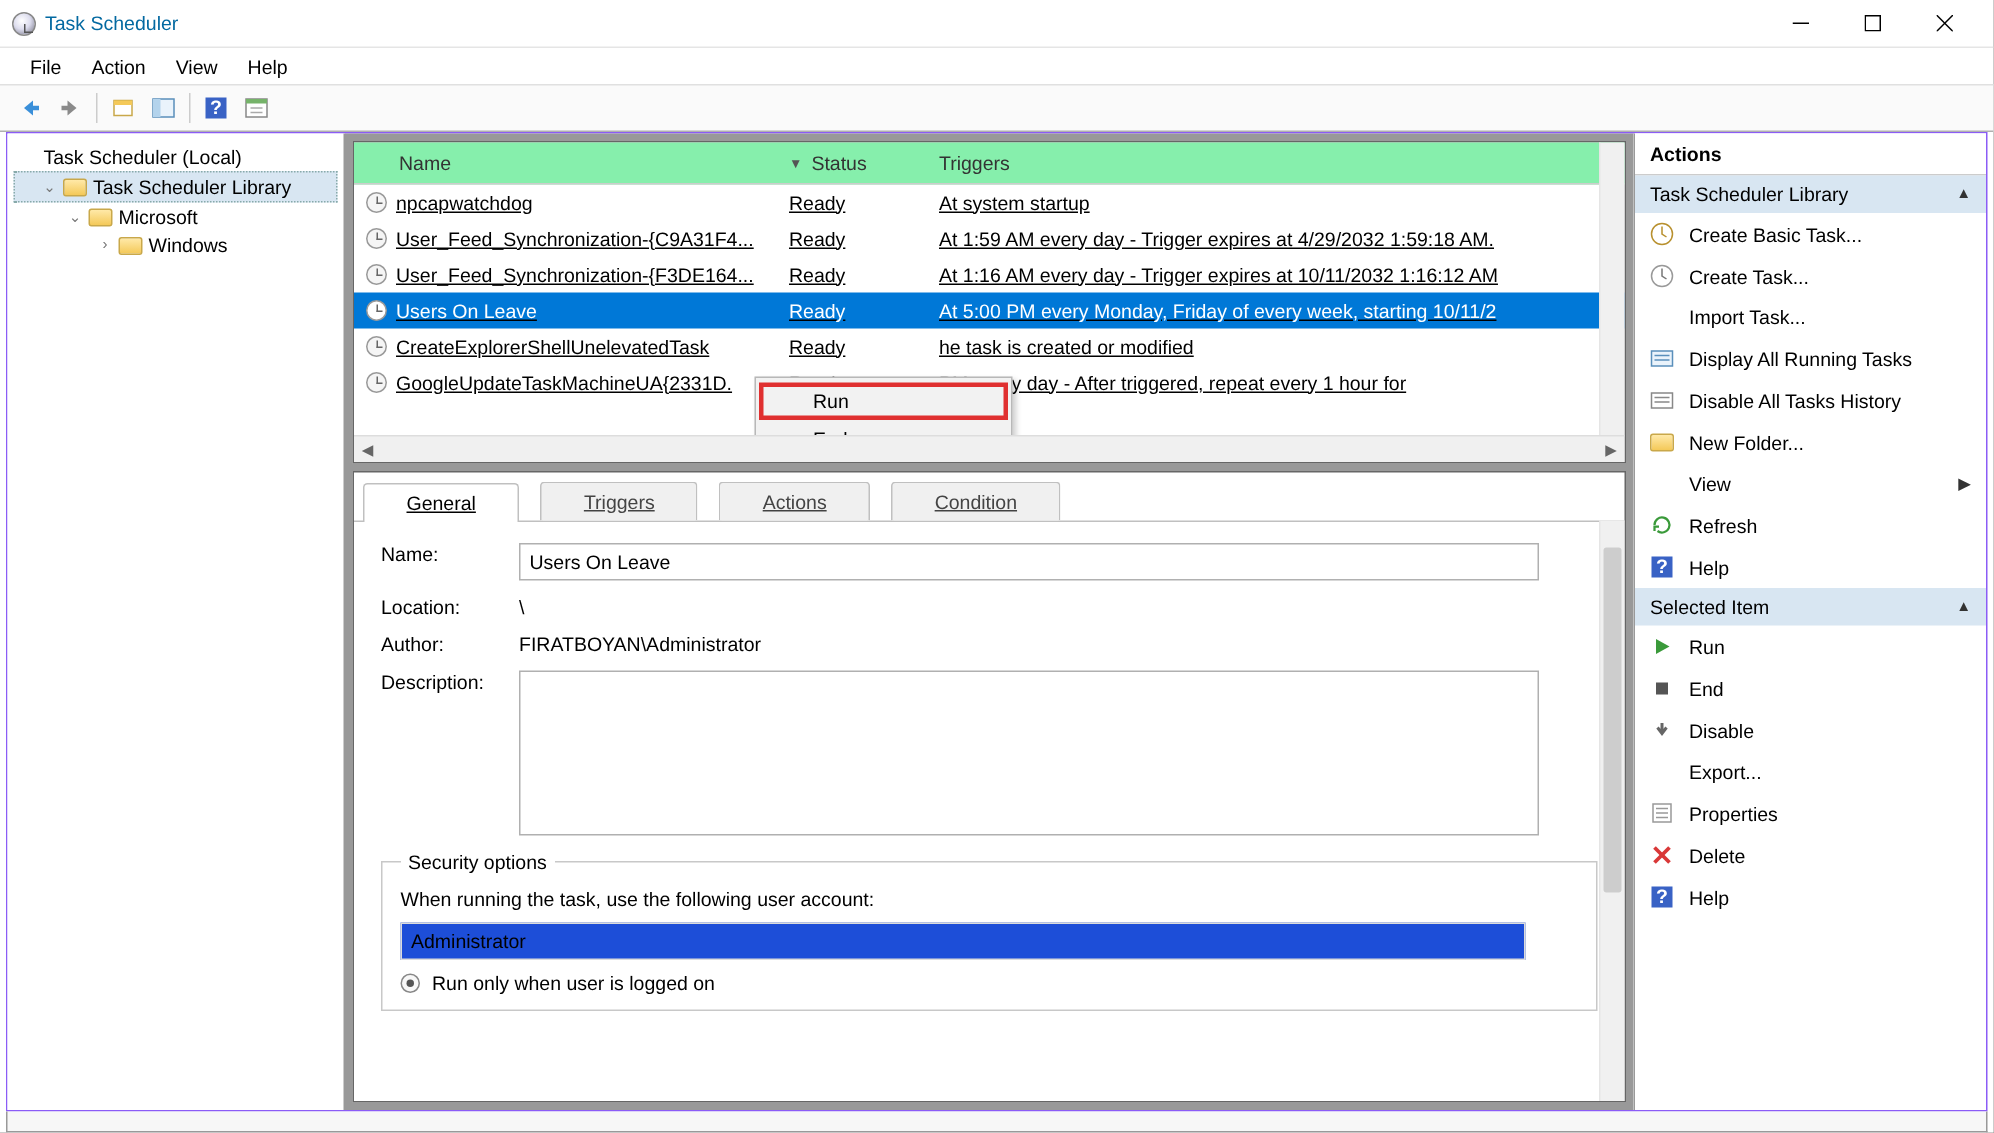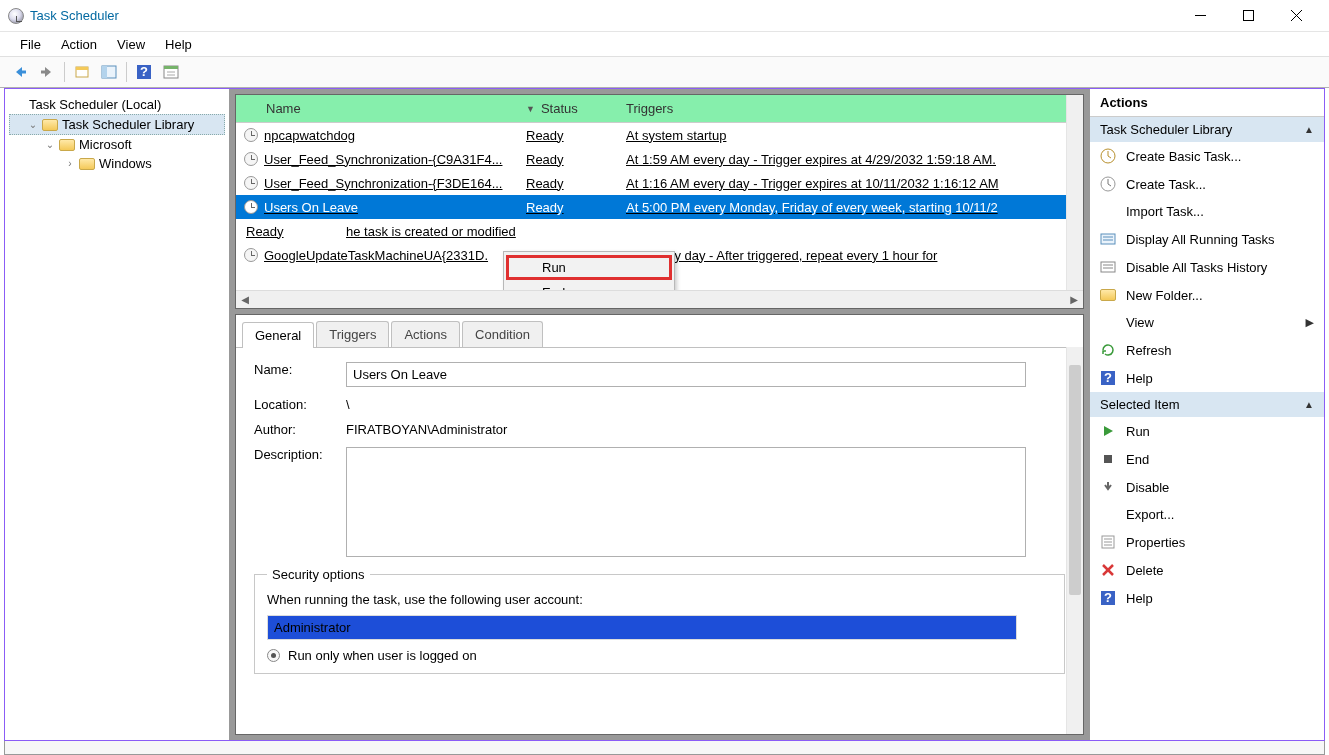--- a/index.html
+++ b/index.html
@@ -63,21 +63,21 @@
 .vscroll::before { content: ""; display: block; height: 18px; }
 
 
 .context-menu { position: absolute; top: 128px; left: 267px; width: 172px; background: #f2f2f2; border: 1px solid #b8b8b8; box-shadow: 2px 2px 4px rgba(0,0,0,0.2); padding: 3px 2px; z-index: 100; }
 .ctx-item { padding: 5px 6px 5px 36px; color: #000; }
 .ctx-item.highlighted { outline: 3px solid #e03030; outline-offset: -3px; }
 
 
 .details-wrap { flex: 1; background: #fff; border: 1px solid #666; display: flex; flex-direction: column; position: relative; min-height: 0; }
 .tabs { display: flex; padding: 6px 6px 0 6px; border-bottom: 1px solid #c0c0c0; }
-.tab { padding: 5px 12px; background: #f0f0f0; border: 1px solid #c0c0c0; border-bottom: none; margin-right: 2px; border-radius: 3px 3px 0 0; color: #444; height: 26px; }
+.tab { padding: 5px 28px; background: #f0f0f0; border: 1px solid #c0c0c0; border-bottom: none; margin-right: 14px; border-radius: 3px 3px 0 0; color: #444; height: 26px; text-decoration: underline; }
 .tab.active { background: #fff; position: relative; top: 1px; color: #000; }
 .details-body { padding: 14px 18px; flex: 1; overflow: hidden; position: relative; }
 .form-row { display: flex; margin-bottom: 10px; }
 .form-label { width: 92px; color: #000; }
 .form-value { flex: 1; color: #000; }
 .form-input { flex: 1; max-width: 680px;  border: 1px solid #b0b0b0; padding: 4px 6px; background: #fff; color: #000; }
 .textarea { height: 110px; resize: none; }
 .fieldset { border: 1px solid #c8c8c8; padding: 10px 12px; margin-top: 8px; }
 .fieldset legend { padding: 0 5px; color: #000; }
 .sec-text { margin-bottom: 8px; color: #000; }
@@ -243,20 +243,24 @@
         </div>
         <div class="task-row selected">
           <div class="td name">
               <span class="clock-icon"></span>
               <span>Users On Leave</span>
             </div>
           <div class="td status">Ready</div>
           <div class="td triggers">At 5:00 PM every Monday, Friday of every week, starting 10/11/2</div>
         </div>
         <div class="task-row">
+          <div class="td name">
+              <span class="clock-icon"></span>
+              <span>CreateExplorerShellUnelevatedTask</span>
+            </div>
           <div class="td status">Ready</div>
           <div class="td triggers">he task is created or modified</div>
         </div>
         <div class="task-row">
           <div class="td name">
               <span class="clock-icon"></span>
               <span>GoogleUpdateTaskMachineUA{2331D.</span>
             </div>
           <div class="td status">Ready</div>
           <div class="td triggers">PM every day - After triggered, repeat every 1 hour for</div>

